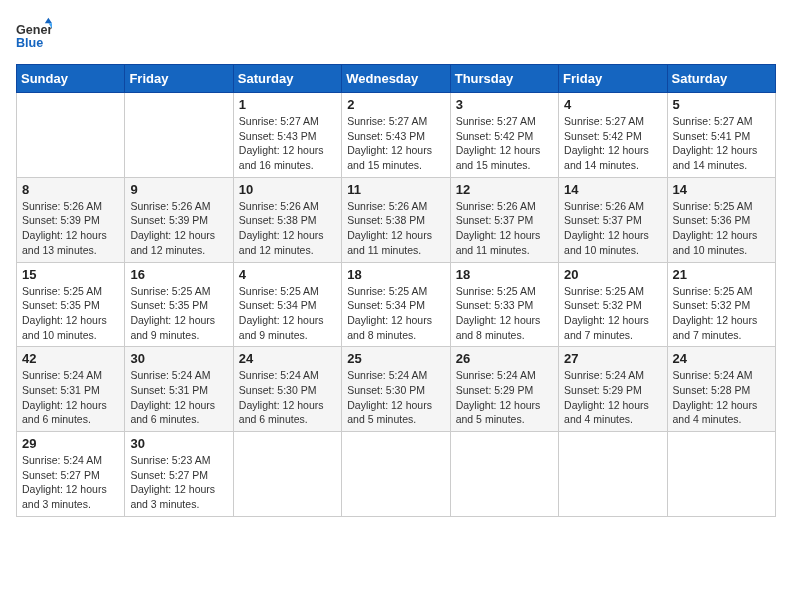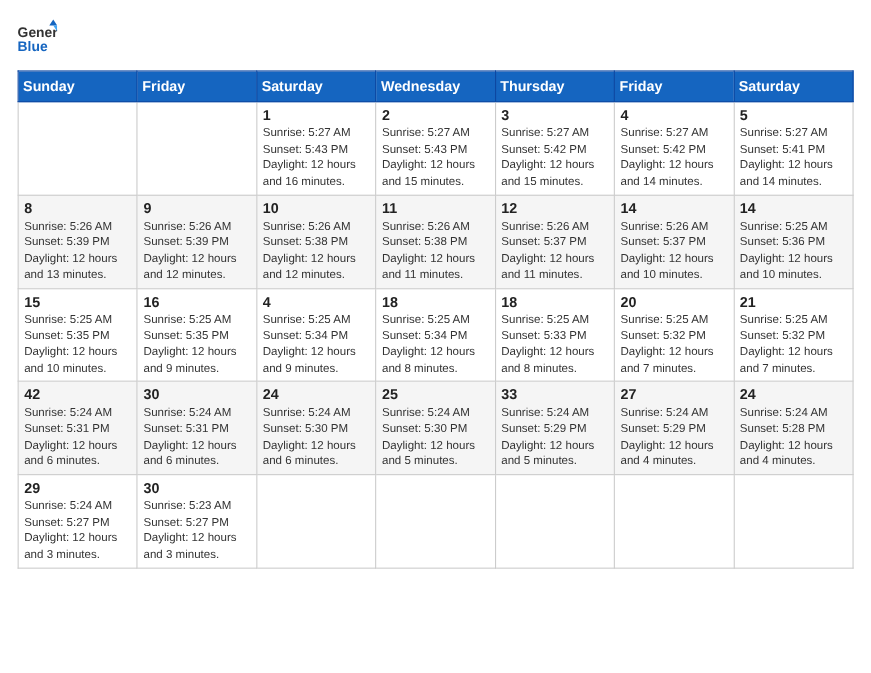--- a/index.html
+++ b/index.html
@@ -302,21 +302,21 @@
         </td>
         <td>
           <span class="day-num">25</span>
         <div class="day-info">
           Sunrise: 5:24 AM<br>
           Sunset: 5:30 PM<br>
           Daylight: 12 hours and 5 minutes.
         </div>
         </td>
         <td>
-          <span class="day-num">33</span>
+          <span class="day-num">26</span>
         <div class="day-info">
           Sunrise: 5:24 AM<br>
           Sunset: 5:29 PM<br>
           Daylight: 12 hours and 5 minutes.
         </div>
         </td>
         <td>
           <span class="day-num">27</span>
         <div class="day-info">
           Sunrise: 5:24 AM<br>

